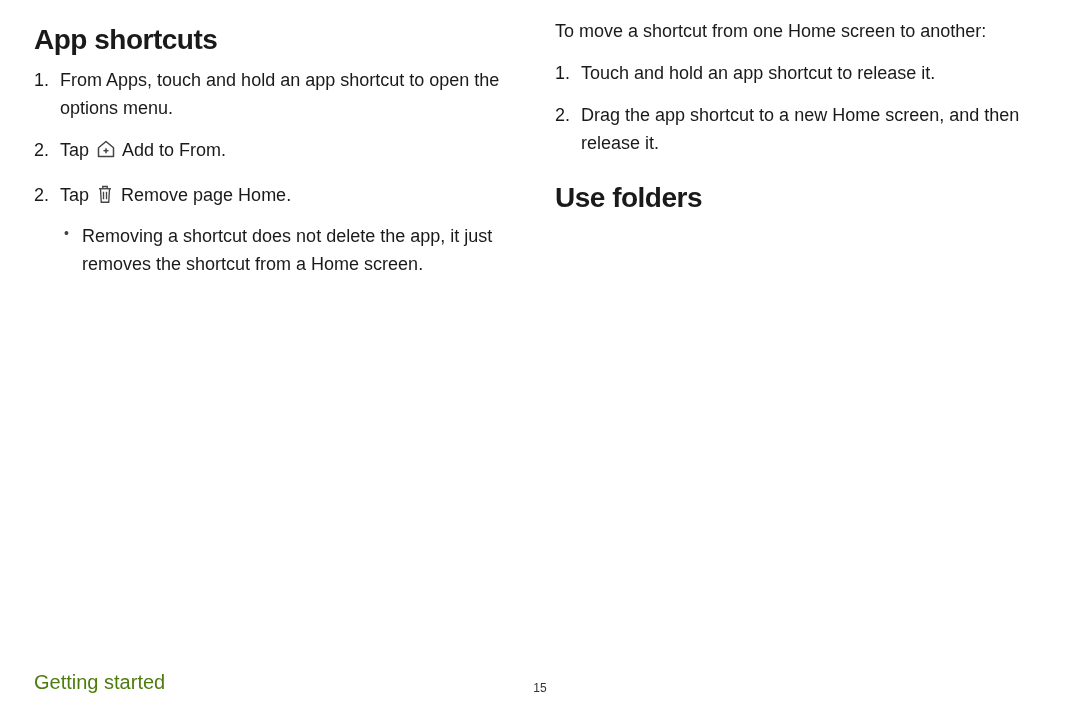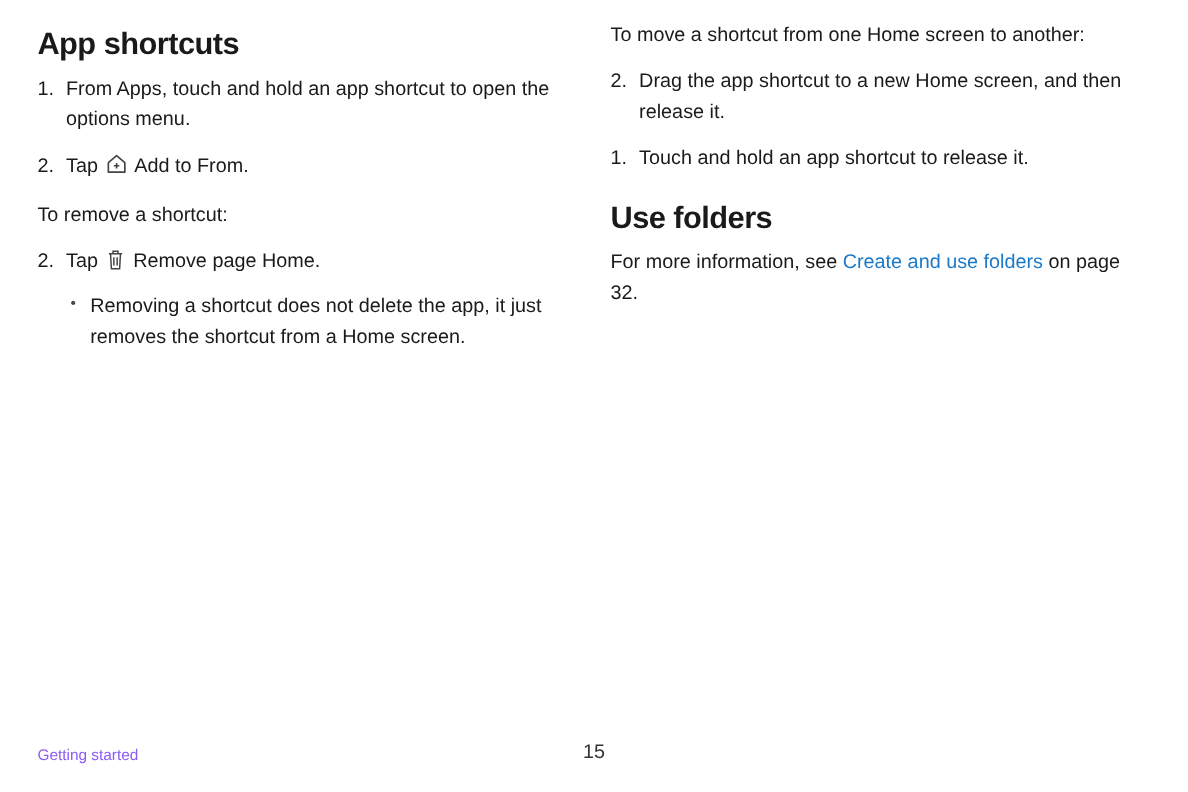--- a/index.html
+++ b/index.html
@@ -76,30 +76,30 @@
   }
   .bold { font-weight: 400; }
   a.link {
     color: #1b79c7;
     text-decoration: none;
   }
   .footer {
     position: absolute;
     left: 34px;
     bottom: 22px;
-    font-size: 14px;
-    color: #8b5cf6;
+    font-size: 20px;
+    color: #4d7c0f;
   }
   .pgnum {
     position: absolute;
     left: 0;
     right: 0;
     bottom: 22px;
     text-align: center;
-    font-size: 18px;
+    font-size: 12px;
     color: #333;
     margin-top: 44px;
   }
   
   .ic {
     display: inline-block;
     vertical-align: -3px;
     margin: 0 2px;
   }
 </style>
@@ -122,21 +122,20 @@
             <svg width="20" height="20" viewBox="0 0 24 24" fill="none" stroke="#444" stroke-width="1.8">
               <path d="M3 10.5 L12 3 L21 10.5 V21 H3 Z" stroke-linejoin="round"></path>
               <line x1="12" y1="11" x2="12" y2="17"></line>
               <line x1="9" y1="14" x2="15" y2="14"></line>
             </svg>
           </span>
           <span class="bold">Add to From</span><span>.</span>
         </li>
       </ol>
 
-      <p class="para sub">To remove a shortcut:</p>
 
       <ol class="num">
         <li data-num="2">
           <span>Tap </span>
           <span class="ic">
             <svg width="18" height="20" viewBox="0 0 24 26" fill="none" stroke="#444" stroke-width="1.8">
               <path d="M4 6 H20"></path>
               <path d="M9 6 V3 H15 V6"></path>
               <path d="M6 6 L7 24 H17 L18 6"></path>
               <line x1="10" y1="10" x2="10" y2="20"></line>
@@ -148,28 +147,25 @@
             <li>Removing a shortcut does not delete the app, it just removes the shortcut from a Home screen.</li>
           </ul>
         </li>
       </ol>
     </div>
 
     <div class="col">
       <p class="para">To move a shortcut from one Home screen to another:</p>
 
       <ol class="num">
+        <li data-num="1">Touch and hold an app shortcut to release it.</li>
         <li data-num="2">Drag the app shortcut to a new Home screen, and then release it.</li>
-        <li data-num="1">Touch and hold an app shortcut to release it.</li>
       </ol>
 
       <h2 class="sec" style="margin-top:18px">Use folders</h2>
 
-      <p class="para">
-        <span>For more information, see </span><a href="#" class="link">Create and use folders</a><span> on page 32.</span>
-      </p>
     </div>
 
   </div>
 
   <div class="footer">Getting started</div>
   <div class="pgnum">15</div>
 </div>
 
 </body></html>

